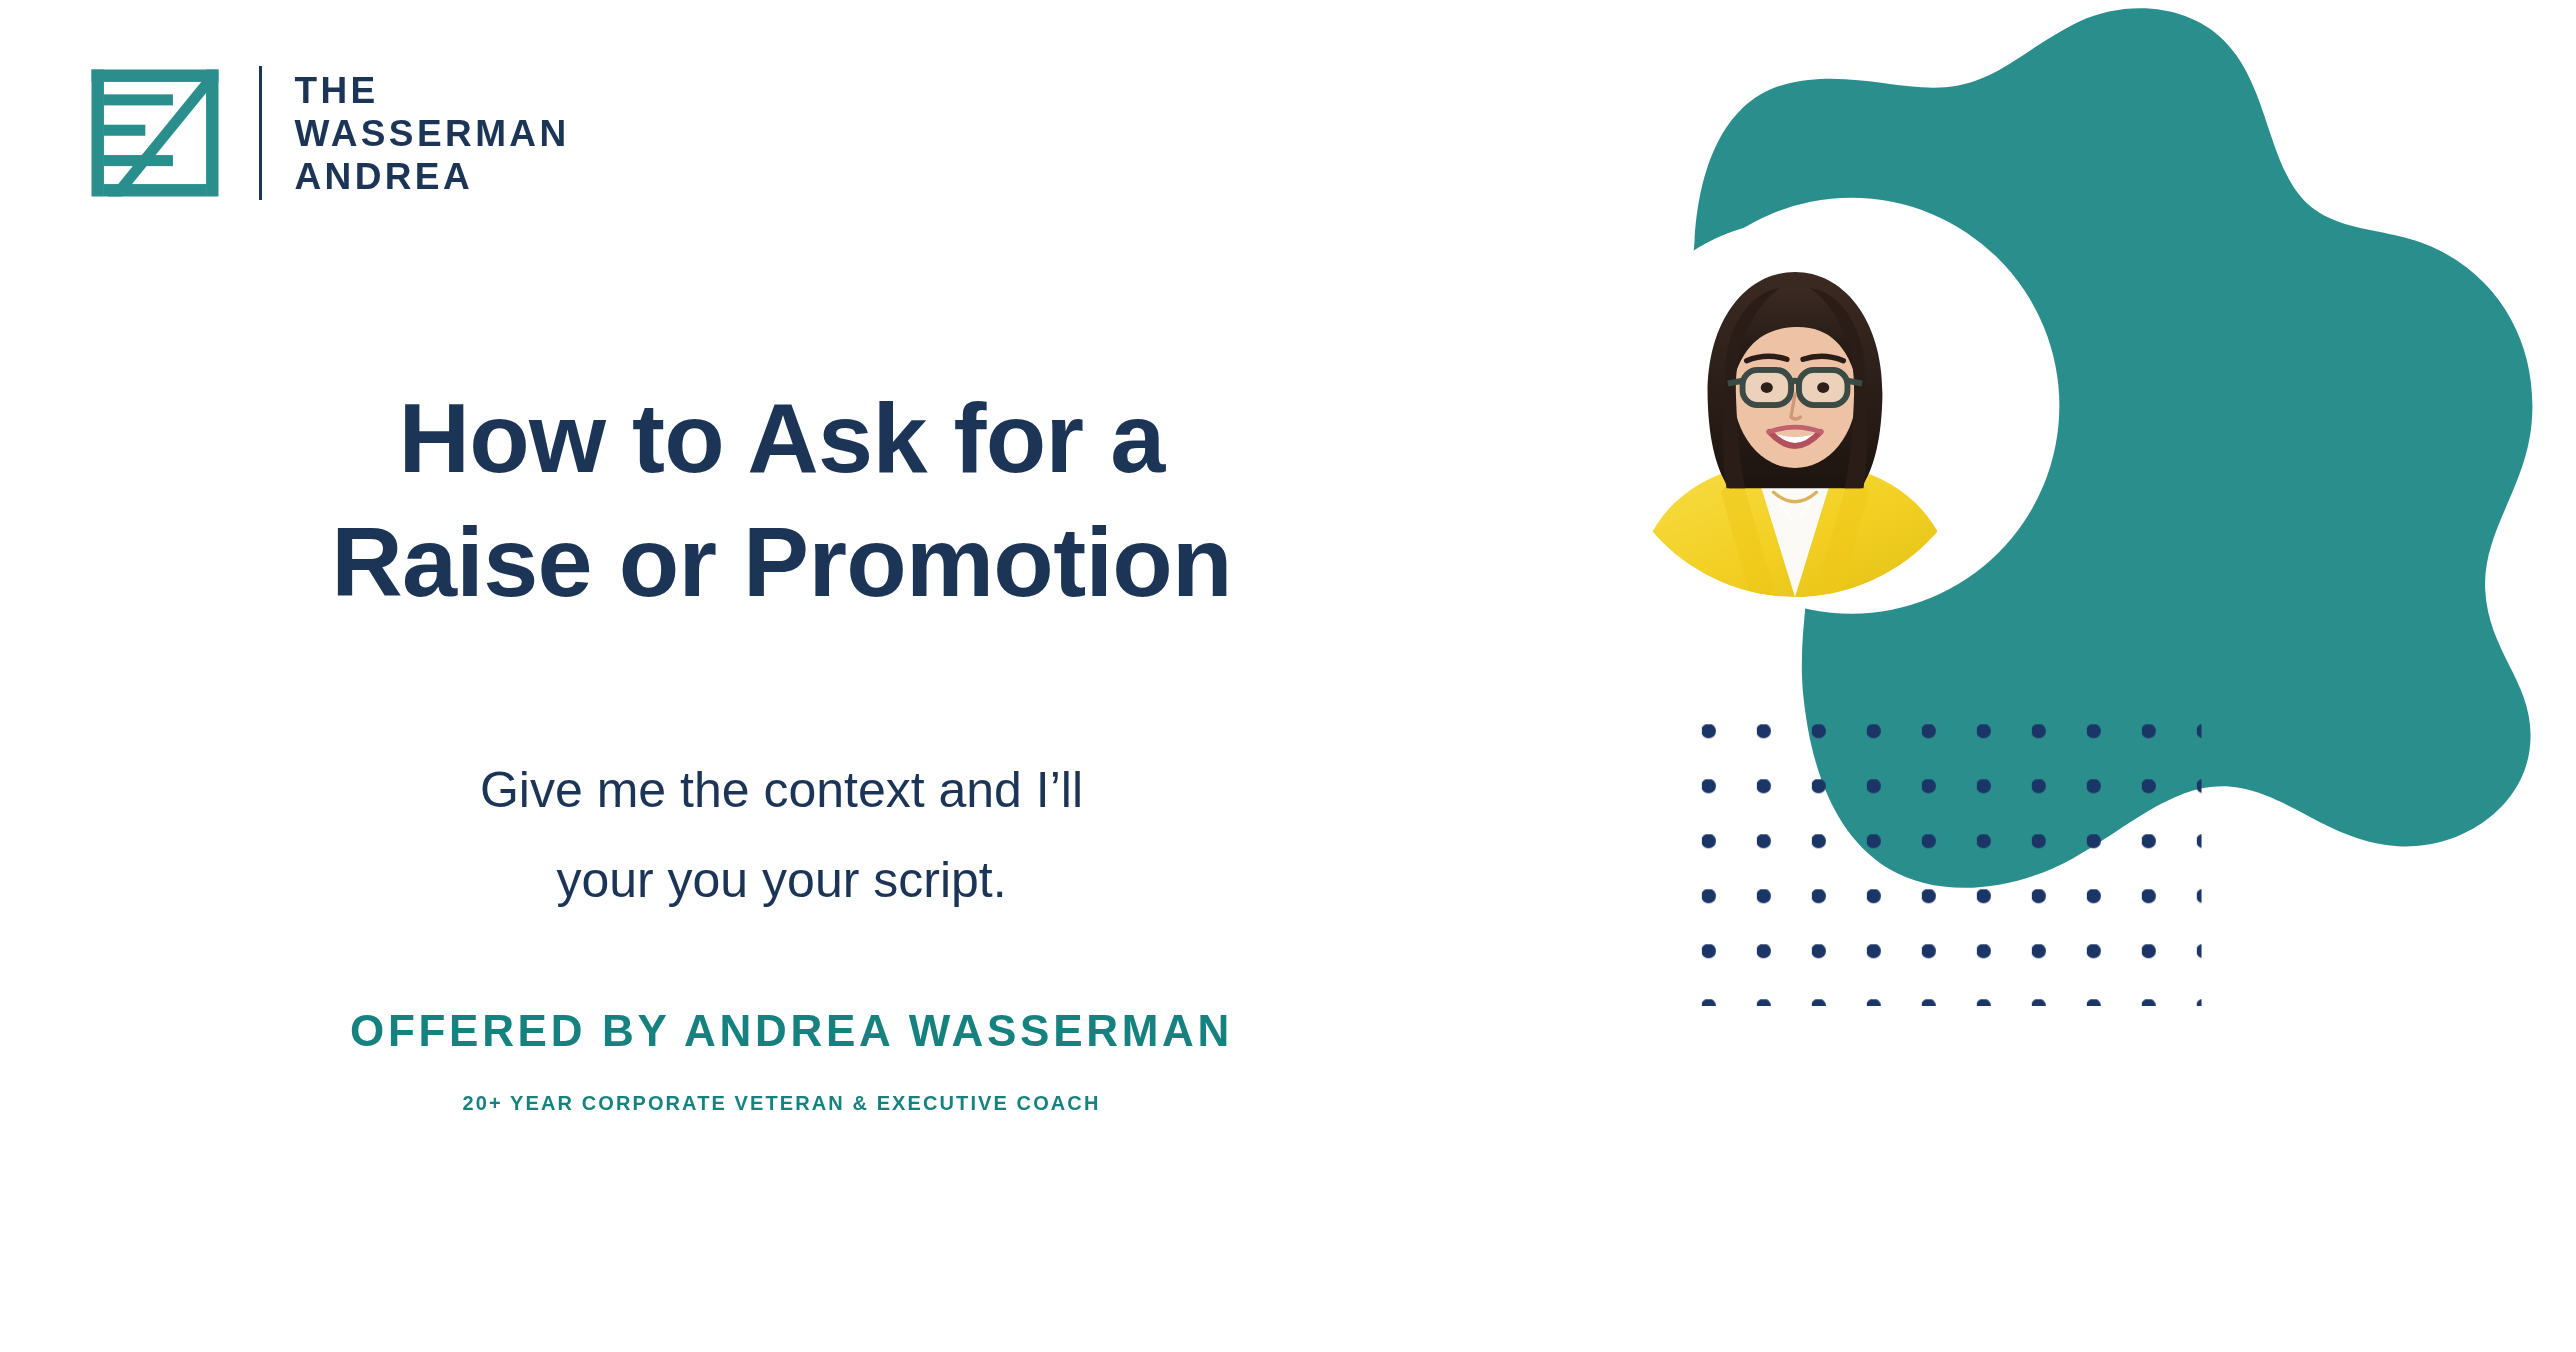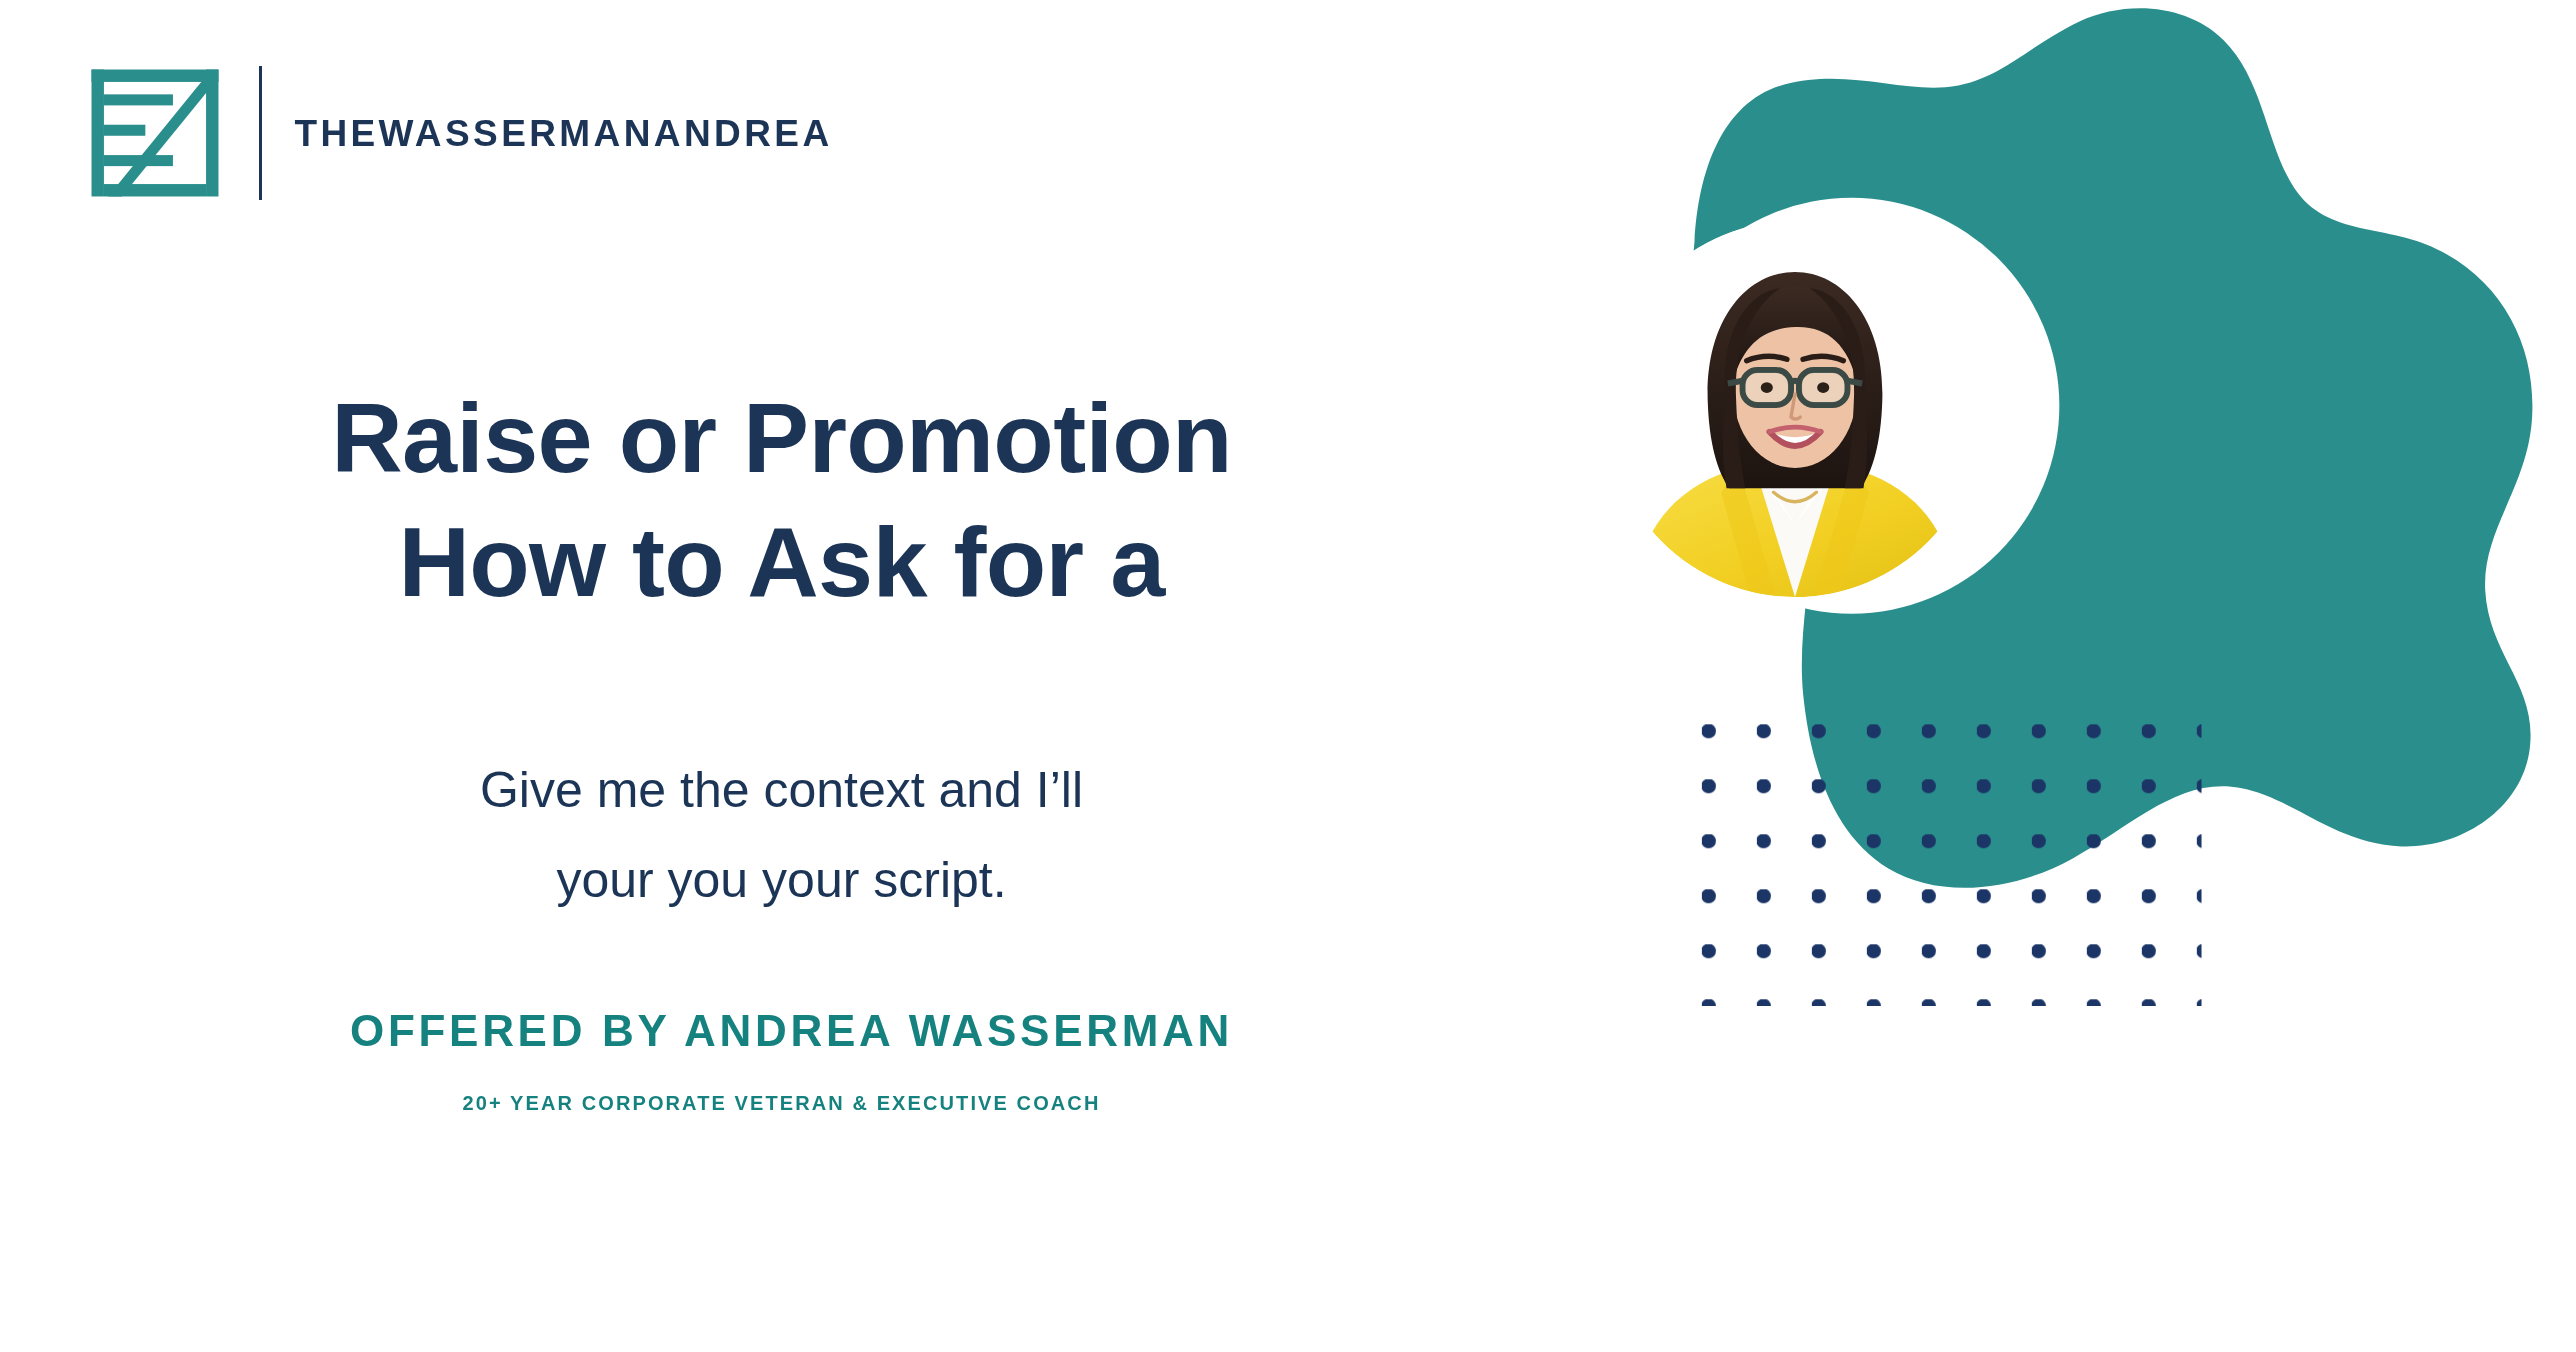--- a/index.html
+++ b/index.html
@@ -62,21 +62,21 @@
   .logo-mark svg { display: block; width: 100%; height: 100%; }
   .logo-rule {
     width: 3.4px;
     height: 134px;
     background: #1c3557;
     margin: 0 32px 0 35px;
     flex: 0 0 auto;
   }
   .logo-words {
     display: flex;
-    flex-direction: row;
+    flex-direction: column;
     justify-content: center;
   }
   .logo-words span {
     font-size: 37px;
     line-height: 43px;
     font-weight: bold;
     letter-spacing: 3.4px;
     color: #1c3557;
     white-space: nowrap;
   }
@@ -308,22 +308,22 @@
     </div>
     <div class="logo-rule"></div>
     <div class="logo-words">
       <span>THE</span>
       <span>WASSERMAN</span>
       <span>ANDREA</span>
     </div>
   </div>
 
   <div class="headline">
+    <span class="ln">How to Ask for a</span>
     <span class="ln">Raise or Promotion</span>
-    <span class="ln">How to Ask for a</span>
   </div>
 
   <div class="subhead">
     <span class="ln">Give me the context and I’ll</span>
     <span class="ln">your you your script.</span>
   </div>
 
   <div class="offered">OFFERED BY ANDREA WASSERMAN</div>
   <div class="credentials">20+ YEAR CORPORATE VETERAN &amp; EXECUTIVE COACH</div>
 

